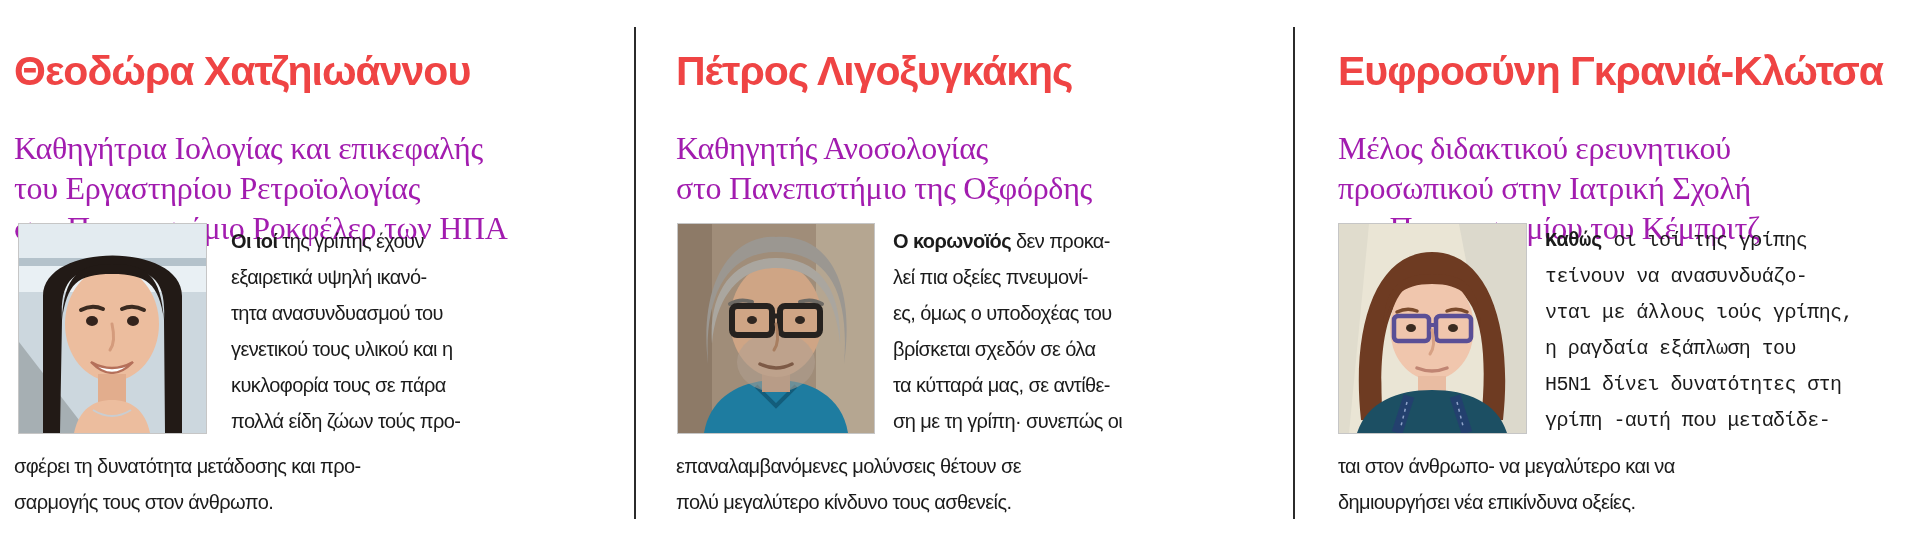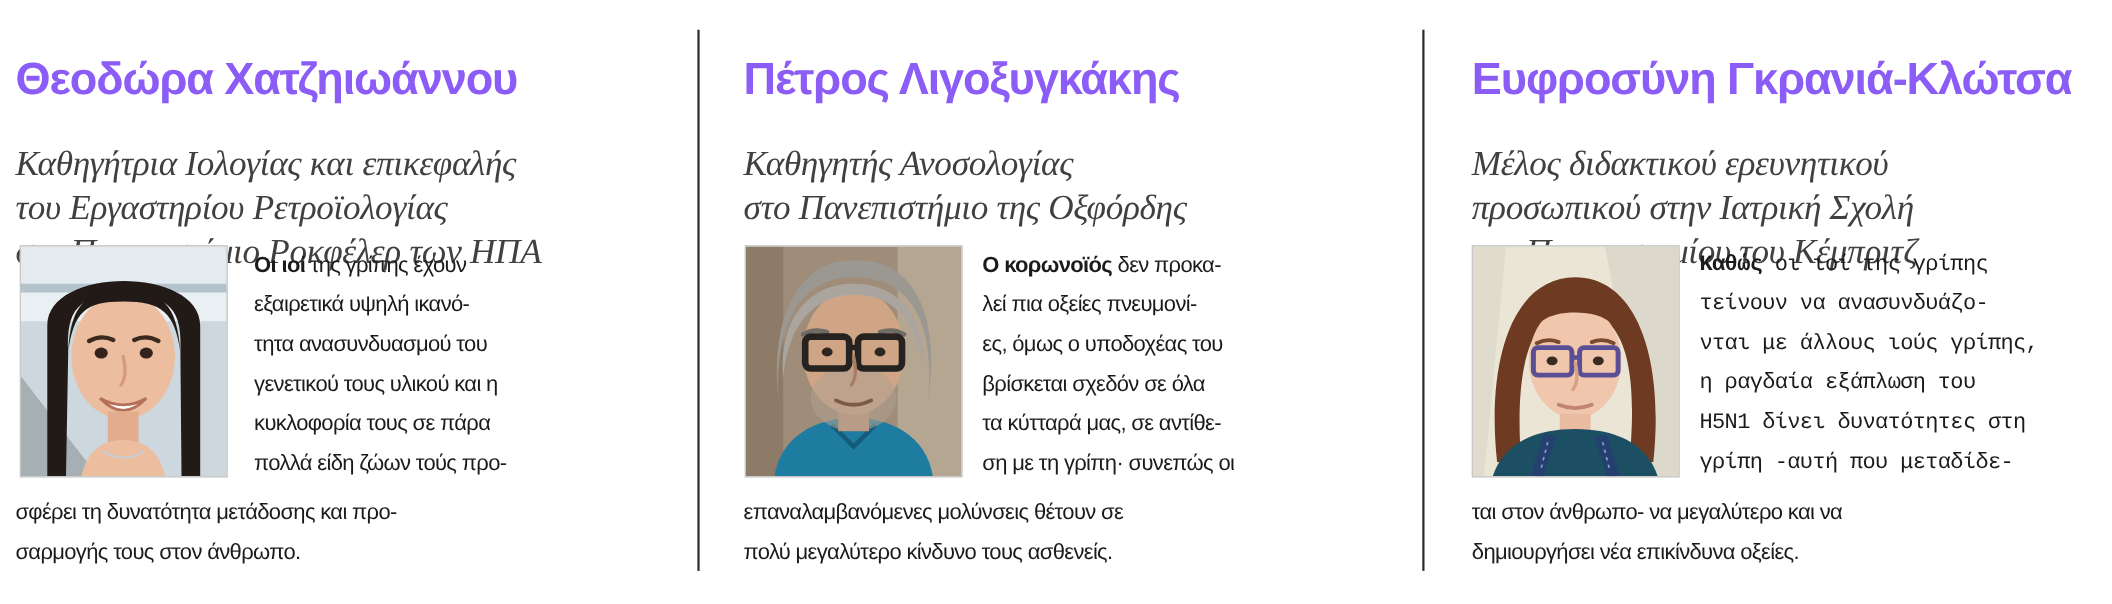--- a/index.html
+++ b/index.html
@@ -32,31 +32,30 @@
     background: #2b2b2b;
   }
   .divider-1 { left: 634px; }
   .divider-2 { left: 1293px; }
 
   .name {
     font-size: 41px;
     line-height: 46px;
     font-weight: 700;
     letter-spacing: -1px;
-    color: #8b5cf6;
+    color: #ef4444;
     white-space: nowrap;
   }
   .creds {
     margin-top: 7px;
     font-family: "Liberation Serif", serif;
-    font-style: italic;
     font-size: 32px;
     line-height: 40px;
     letter-spacing: -0.3px;
-    color: #404040;
+    color: #a21caf;
   }
   .creds .cred-line { white-space: nowrap; }
 
   .body-block {
     position: absolute;
     left: 0;
     top: 209px;
     width: 100%;
   }
   .photo {

